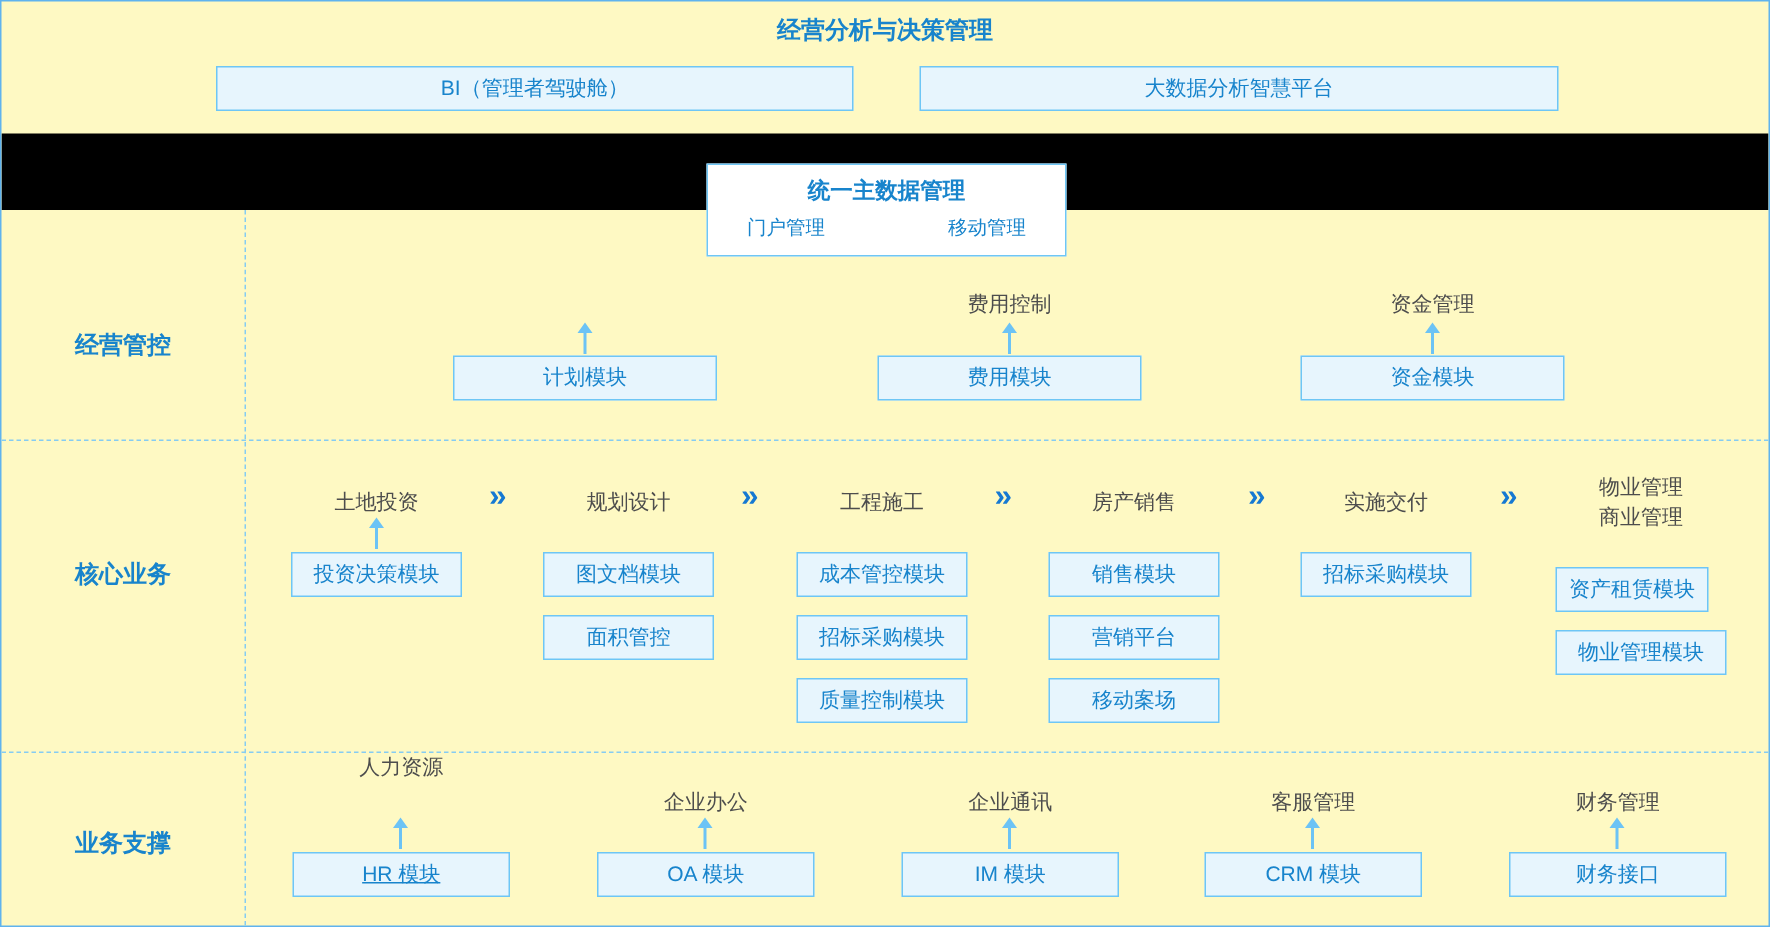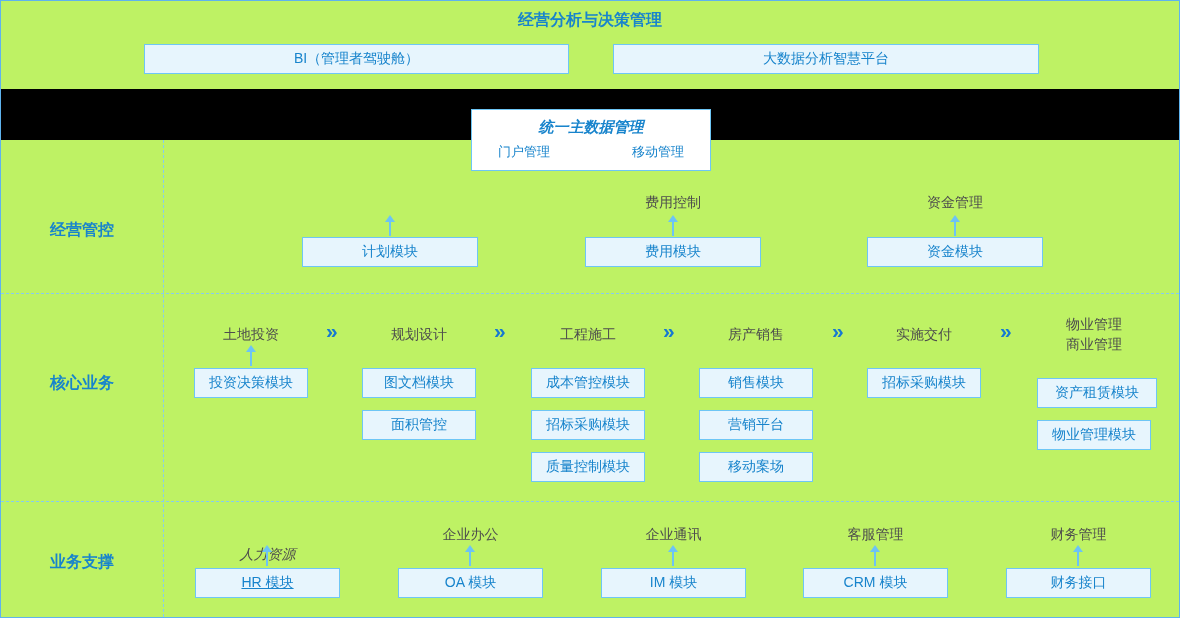--- a/index.html
+++ b/index.html
@@ -1,19 +1,19 @@
 <!DOCTYPE html>
 <html><head>
 <meta charset="utf-8">
 <style>
   html, body { margin: 0; padding: 0; background: #fff; }
   .canvas {
     position: relative;
     width: 1180px; height: 618px;
-    background: #bef264;
+    background: #fef9c3;
     border: 1px solid #5fb3ee;
     box-sizing: border-box;
     font-family: "Liberation Sans", "DejaVu Sans", sans-serif;
     overflow: hidden;
   }
   .black-bar { position: absolute; left: 0; top: 88px; width: 100%; height: 51px; background: #000; z-index: 1; }
   .page-title {
     position: absolute; top: 9px; left: 0; width: 100%;
     text-align: center; font-size: 16px; font-weight: bold; color: #1884cc;
   }
@@ -23,21 +23,21 @@
     border: 1px solid #6ec6f5;
     color: #1884cc;
     font-size: 14px;
     display: flex; align-items: center; justify-content: center;
     box-sizing: border-box;
   }
   .master-box {
     position: absolute; left: 470px; top: 108px; width: 240px; height: 62px;
     background: #fff; border: 1px solid #6ec6f5; z-index: 2; box-sizing: border-box;
   }
-  .master-title { margin-top: 8px; text-align: center; font-size: 15px; font-weight: bold; color: #1884cc; font-style: italic; }
+  .master-title { margin-top: 8px; text-align: center; font-size: 15px; font-weight: bold; color: #1884cc; }
   .master-items { display: flex; justify-content: space-between; padding: 6px 26px 0 26px; font-size: 13px; color: #1884cc; }
   .v-dash { position: absolute; left: 162px; top: 139px; bottom: 0; width: 0; border-left: 1px dashed #85ccf2; }
   .h-dash { position: absolute; left: 0; width: 100%; height: 0; border-top: 1px dashed #85ccf2; }
   .sec-label { position: absolute; left: 0; width: 162px; text-align: center; font-size: 16px; font-weight: bold; color: #1884cc; }
   .flow-title { position: absolute; text-align: center; font-size: 14px; color: #4d4d4d; }
   .chev {
     position: absolute; font-size: 21px; font-weight: bold; color: #1679d2;
     line-height: 20px; letter-spacing: -2px;
   }
   .arrow-up { position: absolute; width: 10px; height: 21px; }
@@ -111,26 +111,26 @@
   <div class="flow-title" style="left:698px; top:325px; width:114px;">房产销售</div>
   <div class="box" style="left:698px; top:367px; width:114px; height:30px;">销售模块</div>
   <div class="box" style="left:698px; top:409px; width:114px; height:30px;">营销平台</div>
   <div class="box" style="left:698px; top:451px; width:114px; height:30px;">移动案场</div>
 
   <div class="flow-title" style="left:866px; top:325px; width:114px;">实施交付</div>
   <div class="box" style="left:866px; top:367px; width:114px; height:30px;">招标采购模块</div>
 
   <div class="flow-title" style="left:1036px; top:315px; width:114px;">物业管理</div>
   <div class="flow-title" style="left:1036px; top:335px; width:114px;">商业管理</div>
-  <div class="box" style="left:1036px; top:377px; width:120px; height:30px;">资产租赁模块</div>
+  <div class="box" style="left:1036px; top:377px; width:102px; height:30px;">资产租赁模块</div>
   <div class="box" style="left:1036px; top:419px; width:114px; height:30px;">物业管理模块</div>
 
   <div class="sec-label" style="top:551px;">业务支撑</div>
 
-  <div class="flow-title" style="left:194px; top:545px; width:145px;font-style:italic;">人力资源</div>
+  <div class="flow-title" style="left:194px; top:502px; width:145px;">人力资源</div>
   <div class="arrow-up" style="left:261px; top:544px;"></div>
   <div class="box" style="left:194px; top:567px; width:145px; height:30px;text-decoration:underline;">HR 模块</div>
 
   <div class="flow-title" style="left:397px; top:525px; width:145px;">企业办公</div>
   <div class="arrow-up" style="left:464px; top:544px;"></div>
   <div class="box" style="left:397px; top:567px; width:145px; height:30px;">OA 模块</div>
 
   <div class="flow-title" style="left:600px; top:525px; width:145px;text-align:center;">企业通讯</div>
   <div class="arrow-up" style="left:667px; top:544px;"></div>
   <div class="box" style="left:600px; top:567px; width:145px; height:30px;">IM 模块</div>

